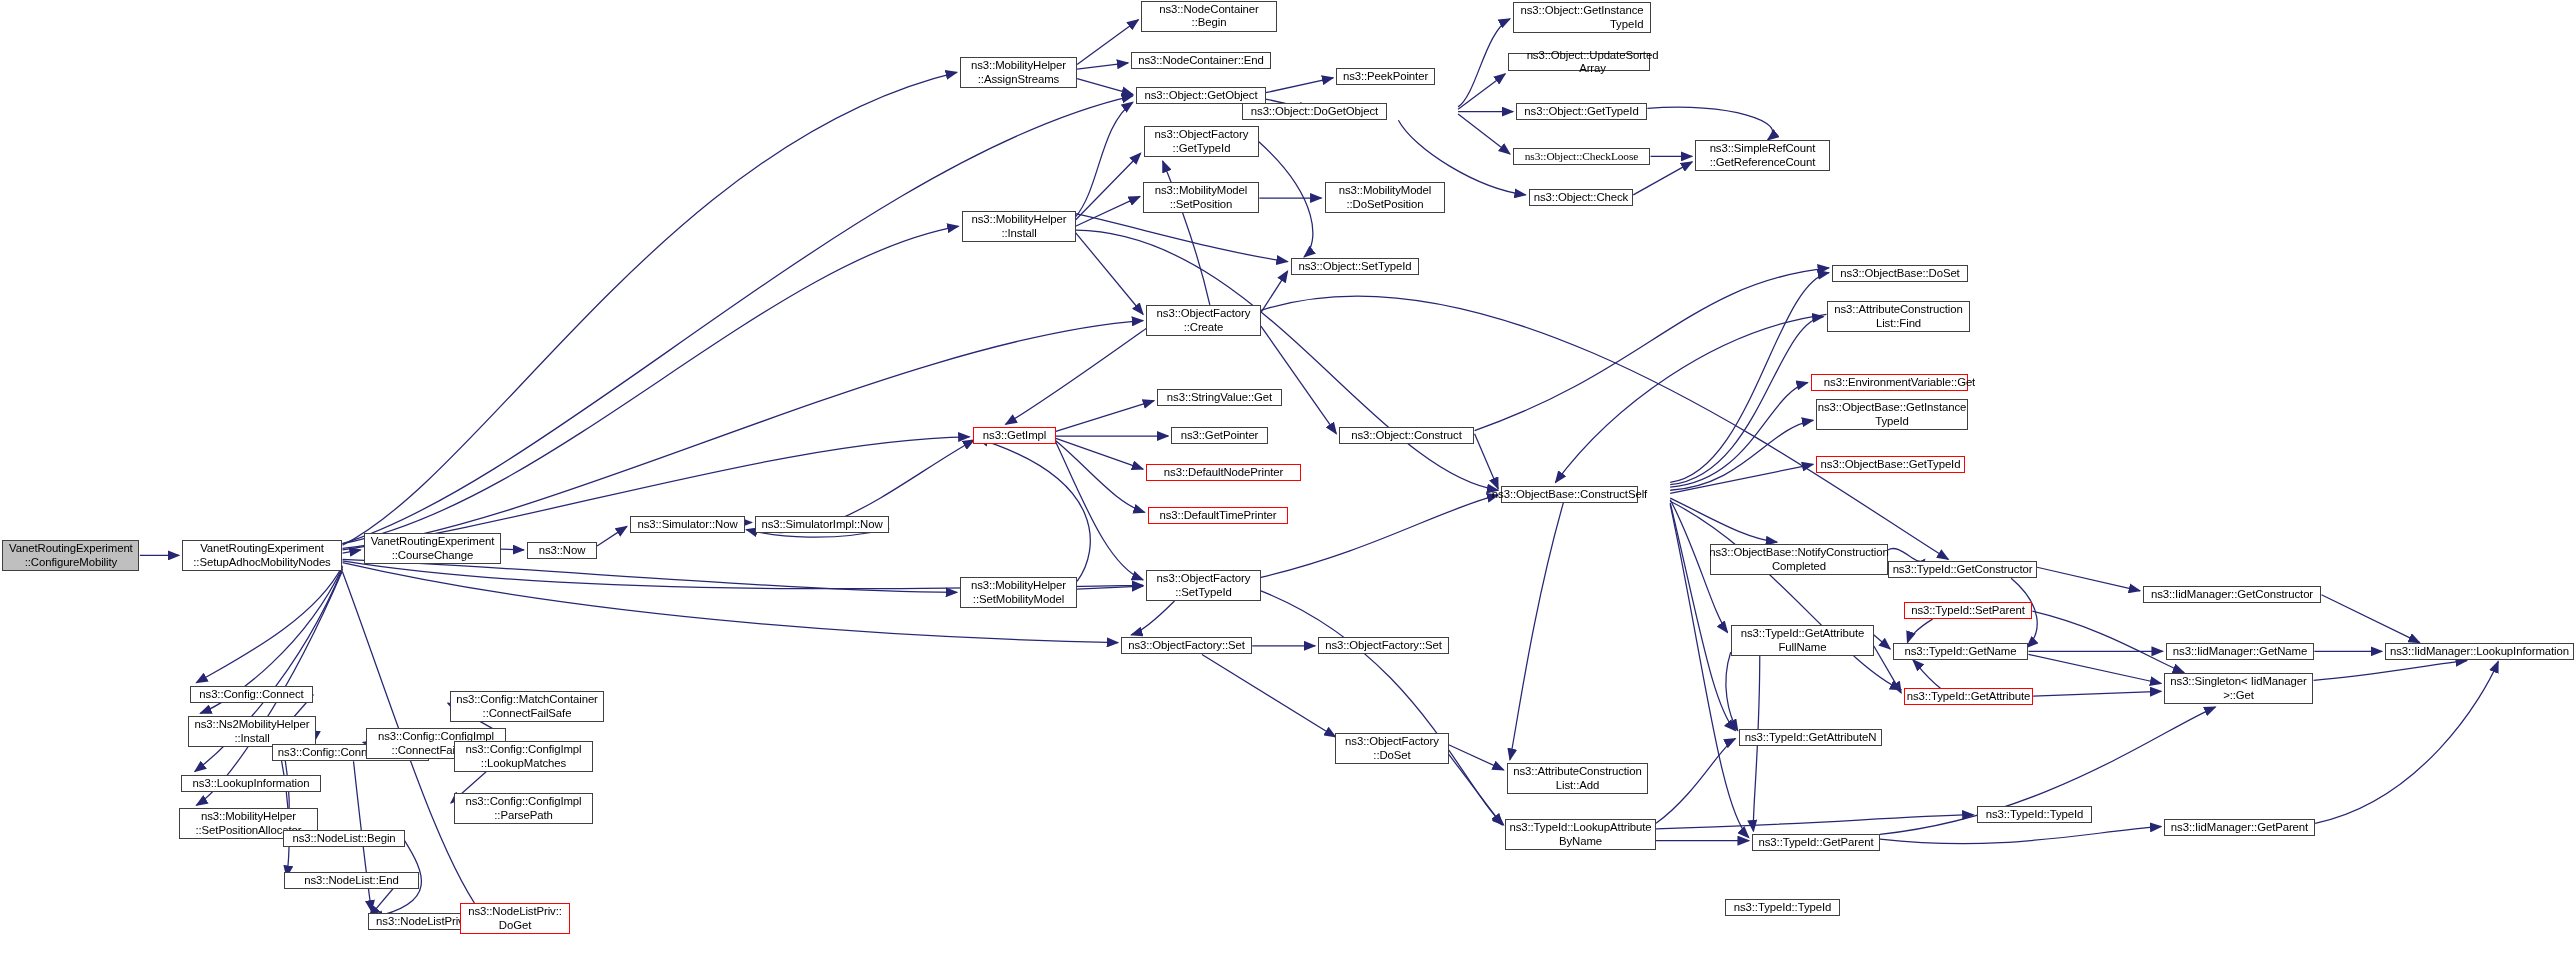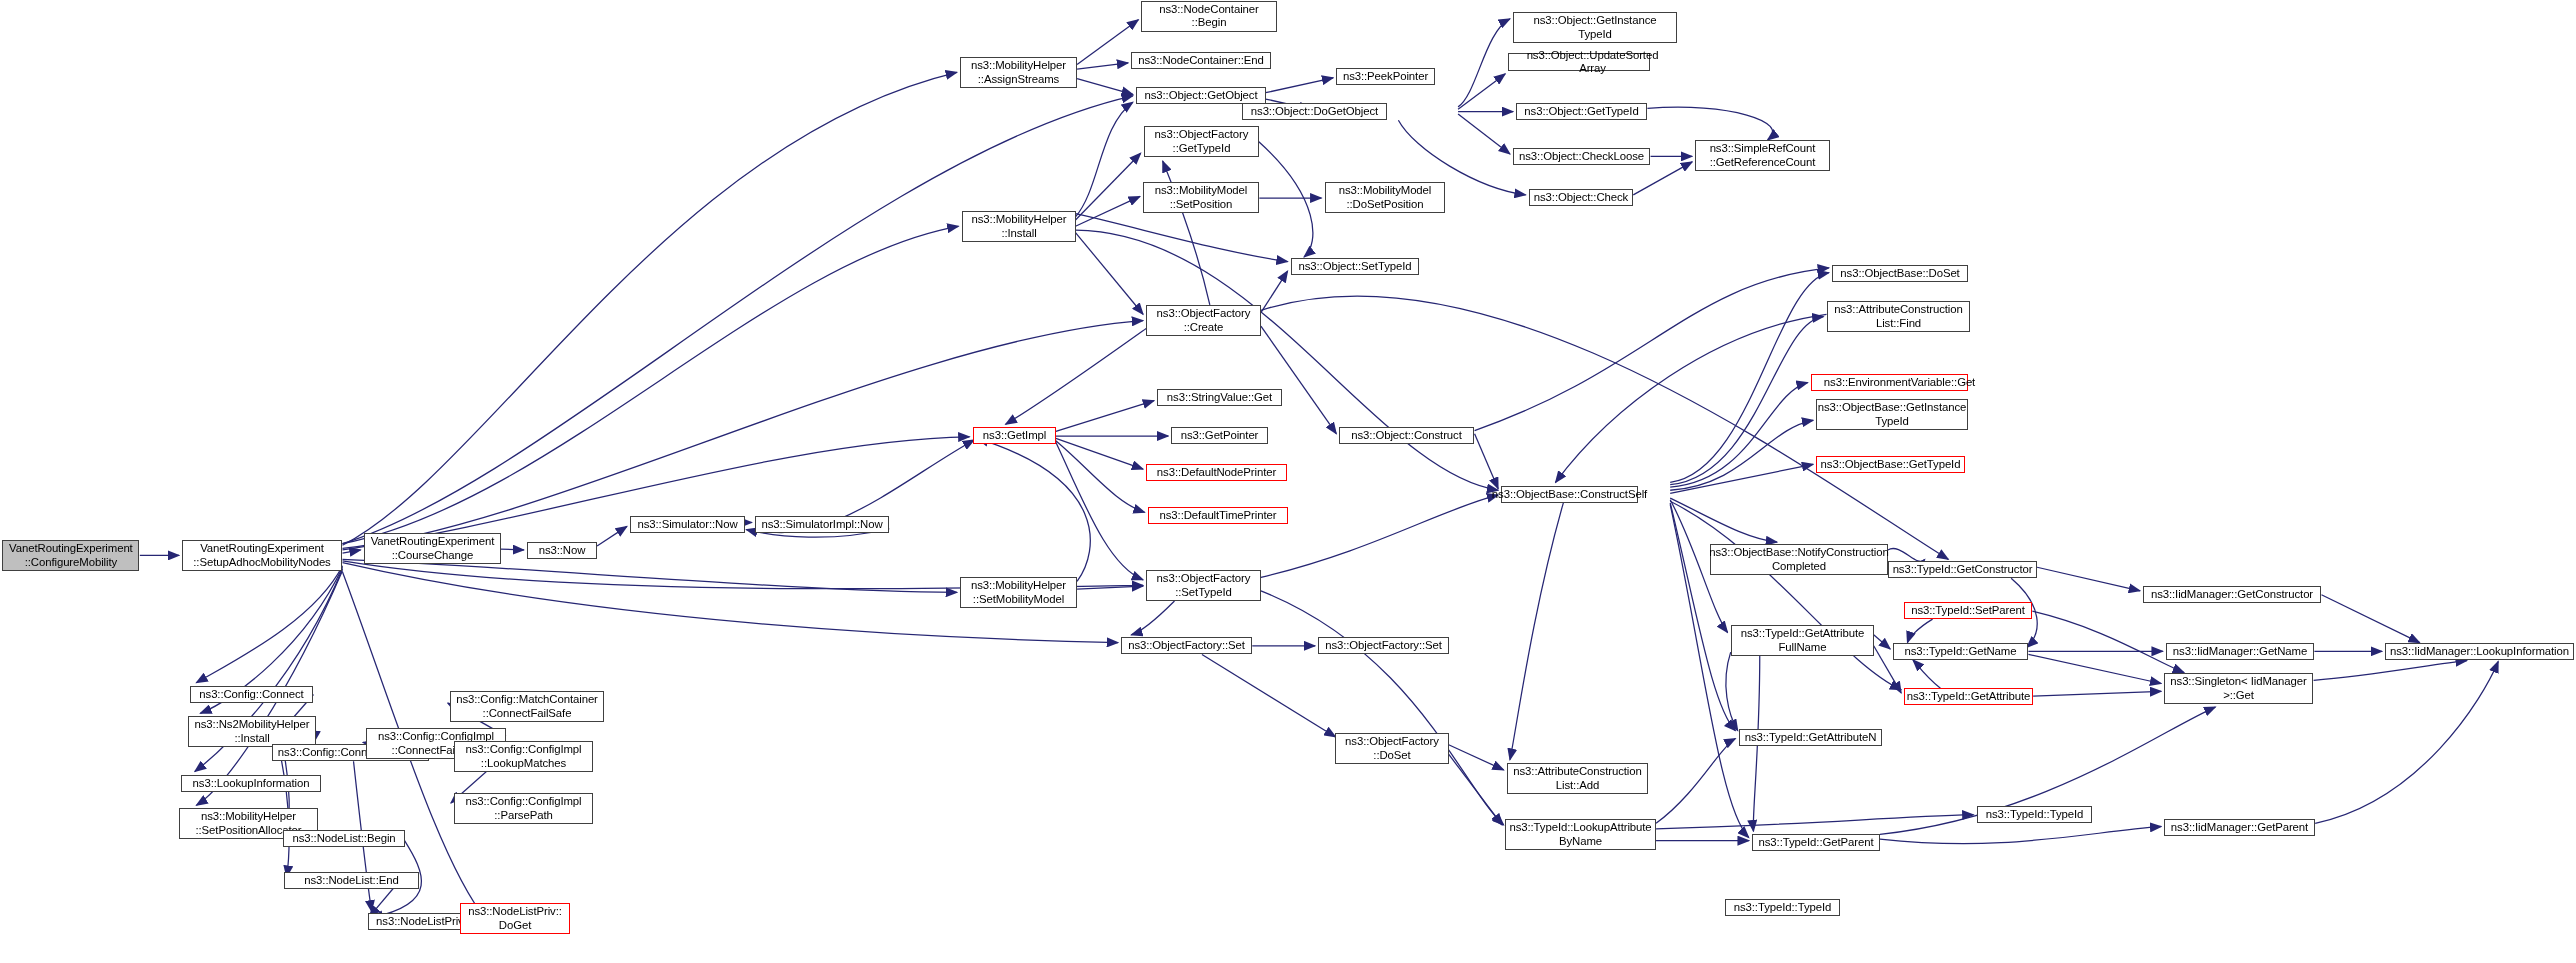--- a/index.html
+++ b/index.html
@@ -179,44 +179,44 @@
       <div class="node" style="left: 630px; top: 516px; width: 115px; height: 17.3px;">ns3::Simulator::Now</div>
       <div class="node" style="left: 755px; top: 516px; width: 134px; height: 17.3px;">ns3::SimulatorImpl::Now</div>
       <div class="node" style="left: 960px; top: 57px; width: 117px; height: 31px;">ns3::MobilityHelper
 ::AssignStreams</div>
       <div class="node" style="left: 1141px; top: 0.8px; width: 136px; height: 31px;">ns3::NodeContainer
 ::Begin</div>
       <div class="node" style="left: 1131px; top: 52px; width: 140px; height: 17.3px;">ns3::NodeContainer::End</div>
       <div class="node" style="left: 1136px; top: 87px; width: 130px; height: 17.3px;">ns3::Object::GetObject</div>
       <div class="node" style="left: 1336px; top: 68px; width: 99px; height: 17.3px;">ns3::PeekPointer</div>
       <div class="node" style="left: 1242px; top: 103px; width: 145px; height: 17.3px;">ns3::Object::DoGetObject</div>
-      <div class="node" style="left: 1513px; top: 12px; width: 164px; height: 31px;">ns3::Object::GetInstance
+      <div class="node" style="left: 1513px; top: 2px; width: 138px; height: 31px; text-align: right;">ns3::Object::GetInstance
 TypeId</div>
       <div class="node" style="left: 1508px; top: 53px; width: 142px; height: 18px; padding-left: 27px;">ns3::Object::UpdateSorted
 Array</div>
       <div class="node" style="left: 1516px; top: 103px; width: 131px; height: 17.3px;">ns3::Object::GetTypeId</div>
-      <div class="node" style="left: 1513px; top: 148px; width: 137px; height: 17.3px;">ns3::Object::CheckLoose</div>
+      <div class="node" style="left: 1513px; top: 148px; width: 137px; height: 17.3px; font-family: Liberation Serif, serif;">ns3::Object::CheckLoose</div>
       <div class="node" style="left: 1695px; top: 140px; width: 135px; height: 31px;">ns3::SimpleRefCount
 ::GetReferenceCount</div>
       <div class="node" style="left: 1529px; top: 189px; width: 104px; height: 17.3px;">ns3::Object::Check</div>
       <div class="node" style="left: 1144px; top: 126px; width: 115px; height: 31px;">ns3::ObjectFactory
 ::GetTypeId</div>
       <div class="node" style="left: 1143px; top: 182px; width: 116px; height: 31px;">ns3::MobilityModel
 ::SetPosition</div>
       <div class="node" style="left: 1325px; top: 182px; width: 120px; height: 31px;">ns3::MobilityModel
 ::DoSetPosition</div>
       <div class="node" style="left: 962px; top: 211px; width: 114px; height: 31px;">ns3::MobilityHelper
 ::Install</div>
       <div class="node" style="left: 1291px; top: 258px; width: 128px; height: 17.3px;">ns3::Object::SetTypeId</div>
       <div class="node" style="left: 1146px; top: 305px; width: 115px; height: 31px;">ns3::ObjectFactory
 ::Create</div>
       <div class="node" style="left: 1157px; top: 389px; width: 125px; height: 17.3px;">ns3::StringValue::Get</div>
       <div class="node" style="left: 1171px; top: 427px; width: 97px; height: 17.3px;">ns3::GetPointer</div>
       <div class="node warn" style="left: 973px; top: 427px; width: 83px; height: 17.3px;">ns3::GetImpl</div>
-      <div class="node warn" style="left: 1146px; top: 464px; width: 141px; height: 17.3px;">ns3::DefaultNodePrinter</div>
+      <div class="node warn" style="left: 1146px; top: 464px; width: 155px; height: 17.3px;">ns3::DefaultNodePrinter</div>
       <div class="node warn" style="left: 1148px; top: 507px; width: 140px; height: 17.3px;">ns3::DefaultTimePrinter</div>
       <div class="node" style="left: 1339px; top: 427px; width: 135px; height: 17.3px;">ns3::Object::Construct</div>
       <div class="node" style="left: 1832px; top: 265px; width: 136px; height: 17.3px;">ns3::ObjectBase::DoSet</div>
       <div class="node" style="left: 1827px; top: 301px; width: 143px; height: 31px;">ns3::AttributeConstruction
 List::Find</div>
       <div class="node warn" style="left: 1811px; top: 374px; width: 157px; height: 17.3px; padding-left: 20px;">ns3::EnvironmentVariable::Get</div>
       <div class="node" style="left: 1816px; top: 399px; width: 152px; height: 31px;">ns3::ObjectBase::GetInstance
 TypeId</div>
       <div class="node warn" style="left: 1816px; top: 456px; width: 149px; height: 17.3px;">ns3::ObjectBase::GetTypeId</div>
       <div class="node" style="left: 1501px; top: 486px; width: 137px; height: 17.3px;">ns3::ObjectBase::ConstructSelf</div>

